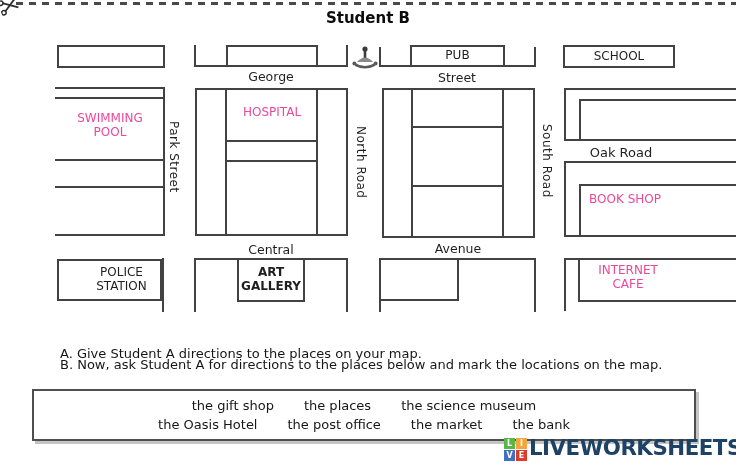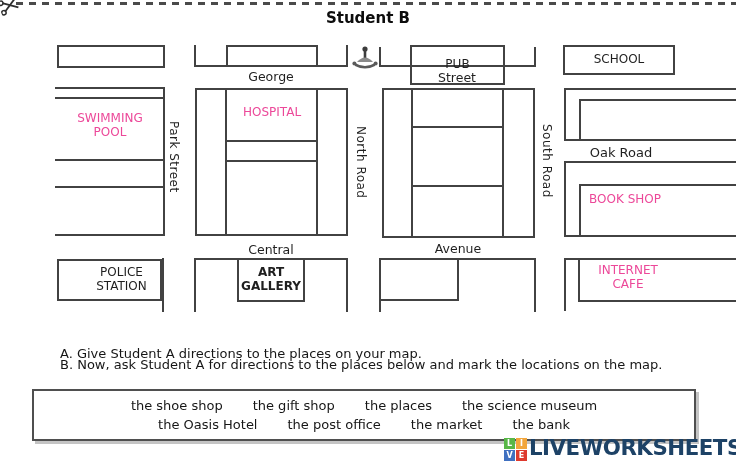--- a/index.html
+++ b/index.html
@@ -70,25 +70,25 @@
       <path d="M6 17 Q10 12.5 14 12.5 Q18 12.5 22 17 Z" fill="#8a8a8a"></path>
       <path d="M4 18 Q14 24 24 18 L24 21 Q14 26 4 21 Z" fill="#5a5a5a"></path>
       <circle cx="3.4" cy="18.6" r="2" fill="#5a5a5a"></circle>
       <circle cx="24.6" cy="18.6" r="2" fill="#5a5a5a"></circle>
     </svg>
   </div>
 
   <div class="ln" style="left:379px;top:47px;width:2px;height:20px;"></div>
   <div class="ln" style="left:379px;top:65px;width:157px;height:2px;"></div>
   <div class="ln" style="left:534px;top:47px;width:2px;height:20px;"></div>
-  <div class="rect" style="left:410px;top:45px;width:95px;height:40px;">
+  <div class="rect" style="left:410px;top:45px;width:95px;height:22px;">
     <span class="blabel">PUB</span>
   </div>
 
-  <div class="rect" style="left:563px;top:45px;width:112px;height:30px;">
+  <div class="rect" style="left:563px;top:45px;width:112px;height:23px;">
     <span class="blabel">SCHOOL</span>
   </div>
 
   <div class="stname" style="left:245px;top:69px;width:52px;">George</div>
   <div class="stname" style="left:431px;top:70px;width:52px;">Street</div>
 
   <div class="ln" style="left:55px;top:87px;width:110px;height:2px;"></div>
   <div class="ln" style="left:55px;top:97px;width:110px;height:2px;"></div>
   <div class="ln" style="left:55px;top:159px;width:110px;height:2px;"></div>
   <div class="ln" style="left:55px;top:186px;width:110px;height:2px;"></div>
@@ -153,21 +153,20 @@
   <div class="ln" style="left:564px;top:258px;width:2px;height:53px;"></div>
   <div class="ln" style="left:578px;top:258px;width:2px;height:44px;"></div>
   <div class="ln" style="left:578px;top:300px;width:158px;height:2px;"></div>
   <div class="lbl" style="left:582px;top:264px;width:92px;">INTERNET CAFE</div>
 
   <div class="instr" style="top:329px;margin-top:17px;">A. Give Student A directions to the places on your map.</div>
   <div class="instr" style="top:357px;">B. Now, ask Student A for directions to the places below and mark the locations on the map.</div>
 
   <div class="wordbank">
     <div class="wb-row">
-      <span>the shoe shop</span>
       <span>the gift shop</span>
       <span>the places</span>
       <span>the science museum</span>
     </div>
     <div class="wb-row">
       <span>the Oasis Hotel</span>
       <span>the post office</span>
       <span>the market</span>
       <span>the bank</span>
     </div>

